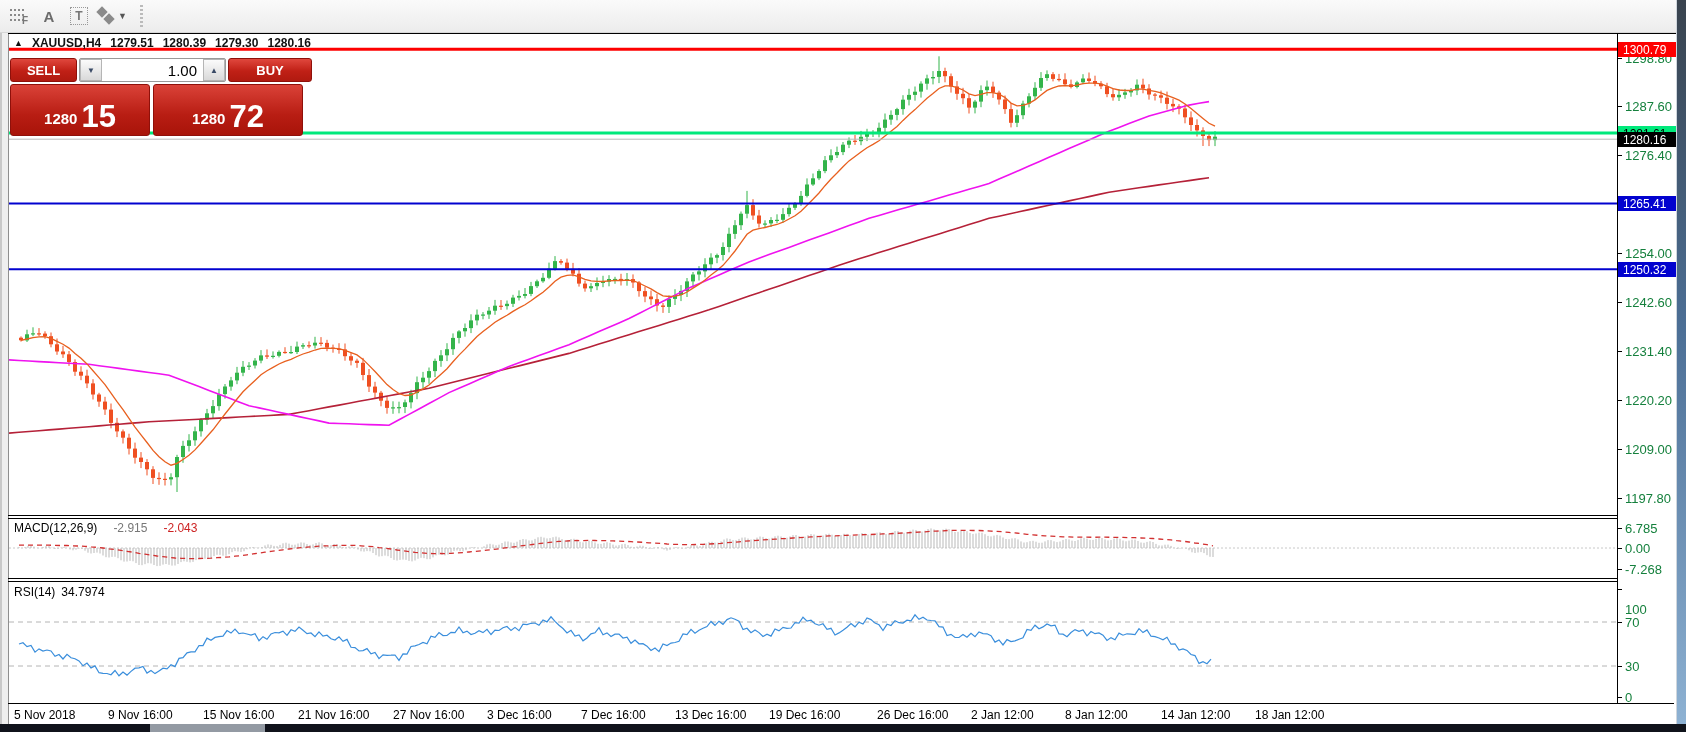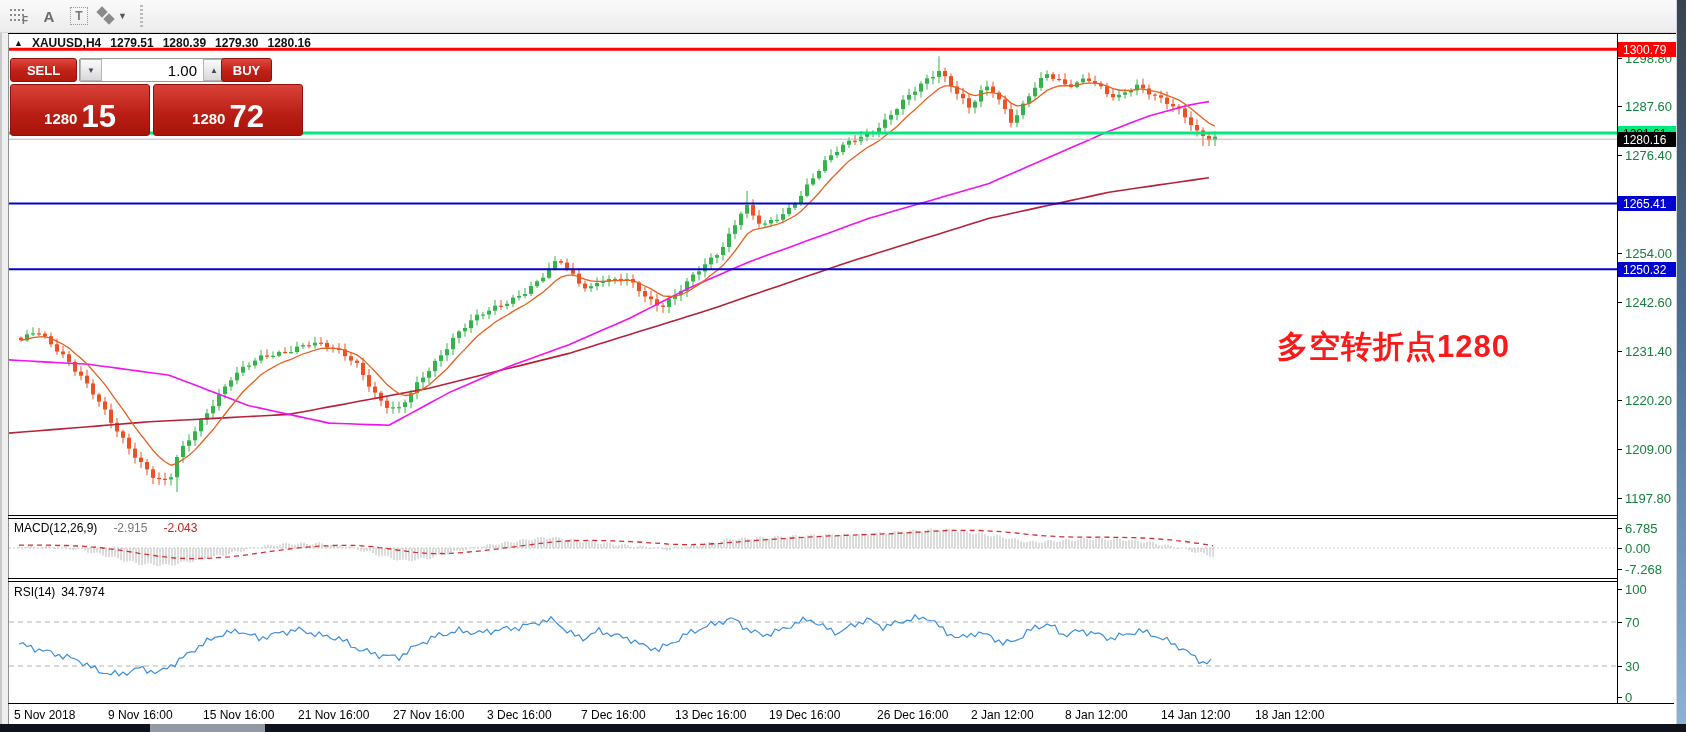--- a/index.html
+++ b/index.html
@@ -59,21 +59,21 @@
 
   
   .ind-label { position:absolute; font-size:12px; color:#000; z-index:6; display:flex; gap:6px; }
 
   
   .ocp { position:absolute; left:10px; top:58px; width:293px; height:69px; z-index:40; }
   .ocp .btn { position:absolute; top:0; height:24px; border-radius:3px; border:1px solid #8f100a;
     background:linear-gradient(#e0473d,#c02016 55%,#b01a10); color:#fff; font-size:13px; font-weight:bold;
     display:flex; align-items:center; justify-content:center; }
   .ocp .sell-btn { left:0; width:67px; }
-  .ocp .buy-btn { left:211px; width:51px; }
+  .ocp .buy-btn { left:218px; width:84px; }
   .ocp .vol { position:absolute; left:69px; top:0; width:147px; height:24px; background:#fff;
     border:1px solid #9a9a9a; border-radius:2px; display:flex; }
   .ocp .spin { width:22px; height:100%; background:linear-gradient(#fbfbfb,#d9d9d9); border:1px solid #b5b5b5;
     color:#3a4a66; font-size:8px; display:flex; align-items:center; justify-content:center; }
   .ocp .vol-val { flex:1; font-size:15px; color:#000; display:flex; align-items:center; justify-content:flex-end; padding-right:6px; }
   .ocp .pbox { position:absolute; top:26px; height:52px; border-radius:3px; border:1px solid #8f100a;
     background:linear-gradient(#da4238,#b81d13 60%,#a81409); color:#fff;
     display:flex; align-items:flex-end; justify-content:center; padding-bottom:5px; }
   .ocp .pbox .base { font-size:15px; font-weight:bold; margin-right:4px; margin-bottom:3px; }
   .ocp .pbox .big { font-size:31px; font-weight:bold; line-height:26px; }
@@ -967,21 +967,20 @@
     <div class="pbox sell-box">
       <span class="base">1280</span>
       <span class="big">15</span>
     </div>
     <div class="pbox buy-box">
       <span class="base">1280</span>
       <span class="big">72</span>
     </div>
   </div>
 
-  <div class="annotation" style="color: rgb(250, 26, 26);">多空转折点1280</div>
 
   <div class="ind-label" style="left:14px; top:521px;gap:16px;">
     <span>MACD(12,26,9)</span>
     <span style="color:#777;">-2.915</span>
     <span style="color:#c22;">-2.043</span>
   </div>
   <div class="ind-label" style="left:14px; top:585px;">
     <span>RSI(14)</span>
     <span>34.7974</span>
   </div>
@@ -1005,21 +1004,21 @@
       <div class="yaxis-label" style="top:442px;">1209.00</div>
       <div class="yaxis-tick" style="top:498px;"></div>
       <div class="yaxis-label" style="top:491px;">1197.80</div>
       <div class="yaxis-tick" style="top:528px;"></div>
       <div class="yaxis-label" style="top:521px;">6.785</div>
       <div class="yaxis-tick" style="top:548px;"></div>
       <div class="yaxis-label" style="top:541px;">0.00</div>
       <div class="yaxis-tick" style="top:569px;"></div>
       <div class="yaxis-label" style="top:562px;">-7.268</div>
       <div class="yaxis-tick" style="top:589px;"></div>
-      <div class="yaxis-label" style="top:582px;">100</div>
+      <div class="yaxis-label" style="top:602px;">100</div>
       <div class="yaxis-tick" style="top:622px;"></div>
       <div class="yaxis-label" style="top:615px;">70</div>
       <div class="yaxis-tick" style="top:666px;"></div>
       <div class="yaxis-label" style="top:659px;">30</div>
       <div class="yaxis-tick" style="top:697px;"></div>
       <div class="yaxis-label" style="top:690px;">0</div>
       <div class="price-flag" style="top:42px; background:#fe0000; color:#ffffff;">1300.79</div>
       <div class="price-flag" style="top:126px; background:#00e97b; color:#000000;">1281.61</div>
       <div class="price-flag" style="top:132px; background:#000000; color:#ffffff;">1280.16</div>
       <div class="price-flag" style="top:196px; background:#0202cf; color:#ffffff;">1265.41</div>

